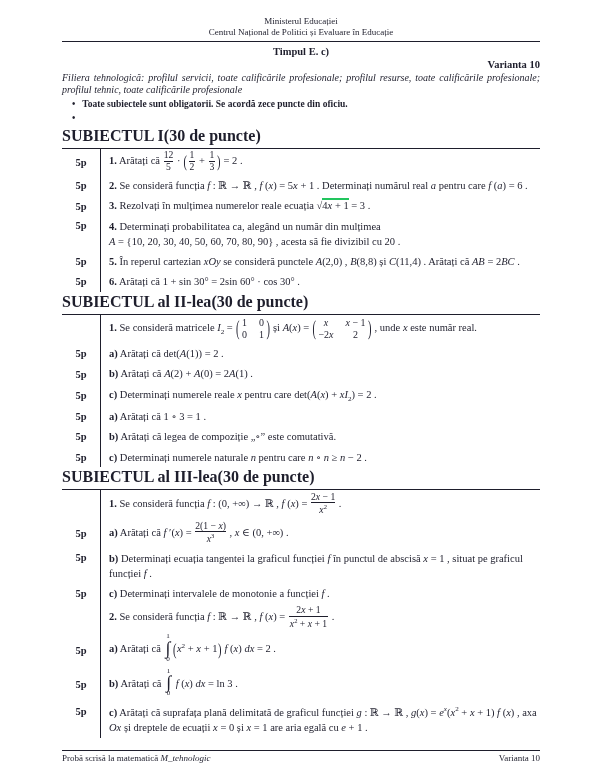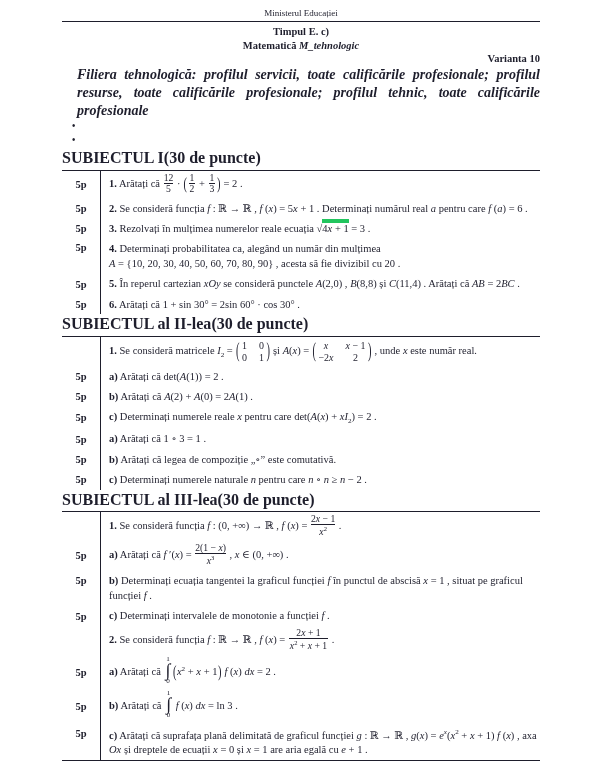--- a/index.html
+++ b/index.html
@@ -1,29 +1,29 @@
 <!DOCTYPE html>
 <html><head>
 <meta charset="utf-8">
 <title>Examen bacalaureat 2024 - Matematică M_tehnologic - Varianta 10</title>
 <style>
   html,body{margin:0;padding:0;background:#e8e8e4;}
   .page{
     width:600px;height:765px;background:#ffffff;color:#1e1e2c;
-    box-sizing:border-box;padding:8px 60px 0 62px;
+    box-sizing:border-box;padding:16px 60px 0 62px;
     font-family:"Liberation Serif","DejaVu Serif","DejaVu Sans",serif;
     display:flex;flex-direction:column;overflow:hidden;position:relative;
   }
   
   .doc-header{text-align:center;}
   .h-small{font-size:9px;line-height:1.25;}
   .head-rule{border:0;border-top:1px solid #1e1e2c;margin:2px 0 3px 0;}
   .h-title{font-size:10.5px;font-weight:bold;line-height:1.28;}
   .variant-line{text-align:right;font-weight:bold;font-size:10.5px;line-height:1.2;margin-top:1px;}
-  .filiera{font-size:14px;font-weight:bold;font-style:italic;text-align:justify;line-height:1.28;margin-left:15px;}
+  .filiera{font-size:10px;font-weight:normal;font-style:italic;text-align:justify;line-height:1.28;}
   .bullets{margin:1px 0 1px 10px;}
   .bullet-row{display:flex;gap:7px;font-weight:bold;font-size:9.5px;line-height:1.42;}
   .bullet-dot{flex:none;}
   
   .section-header{display:flex;justify-content:flex-start;font-weight:bold;font-size:16px;
     border-bottom:1.5px solid #1e1e2c;padding-bottom:1px;line-height:1.3;}
   .row{display:flex;align-items:stretch;}
   .pts{width:38px;flex:none;display:flex;align-items:center;justify-content:center;
     font-weight:bold;font-size:10.5px;}
   .row.top .pts{align-items:flex-start;padding-top:4px;}
@@ -31,51 +31,52 @@
     font-size:10.5px;line-height:1.45;text-align:left;}
   
   .fr{display:inline-flex;flex-direction:column;text-align:center;vertical-align:middle;
     line-height:1.08;font-size:0.92em;padding:0 1px;position:relative;top:-1px;}
   .fr>span:last-child{border-top:1px solid #1e1e2c;padding:0 1px;}
   .bp{display:inline-block;transform:scaleY(1.55);vertical-align:middle;line-height:1;padding:0 0.5px;font-weight:normal;}
   .mp{transform:scaleY(2.05);}
   .mg{display:inline-grid;grid-template-columns:auto auto;column-gap:12px;text-align:center;
     font-size:0.95em;line-height:1.2;vertical-align:middle;margin:0 2px;}
   .sq{white-space:nowrap;}
-  .sr{border-top:4px solid #22c55e;}
+  .sr{border-top:2px solid #22c55e;}
   .ig{display:inline-flex;flex-direction:column;align-items:center;vertical-align:middle;
     line-height:1;margin:0 2px;position:relative;top:-2px;}
   .ig .ib{font-size:1.7em;line-height:0.85;}
   .ig .il{font-size:0.68em;line-height:1;}
   sup{font-size:0.68em;}
   sub{font-size:0.68em;}
   .nw{white-space:nowrap;}
   
   .footer{margin-top:auto;border-top:1.5px solid #1e1e2c;padding-top:2px;font-size:9px;line-height:1.3;}
   .f-row{display:flex;justify-content:space-between;}
 </style>
 </head>
 <body>
 
 <div class="page">
 
   <div class="doc-header">
     <div class="h-small">Ministerul Educației</div>
+    <div class="h-small">Centrul Național de Politici și Evaluare în Educație</div>
     <hr class="head-rule">
     <div class="h-title">Timpul E. c)</div>
-    <div class="h-title">Matematică <i>M_tehnologic</i></div>
   </div>
 
   <div class="variant-line">Varianta 10</div>
 
   <div class="filiera">Filiera tehnologică: profilul servicii, toate calificările profesionale; profilul resurse, toate calificările profesionale; profilul tehnic, toate calificările profesionale</div>
 
   <div class="bullets">
     <div class="bullet-row">
       <span class="bullet-dot">•</span>
+      <span>Toate subiectele sunt obligatorii. Se acordă zece puncte din oficiu.</span>
     </div>
     <div class="bullet-row">
       <span class="bullet-dot">•</span>
     </div>
   </div>
 
   <div class="section">
     <div class="section-header">
       <span>SUBIECTUL I</span>
       <span>(30 de puncte)</span>

